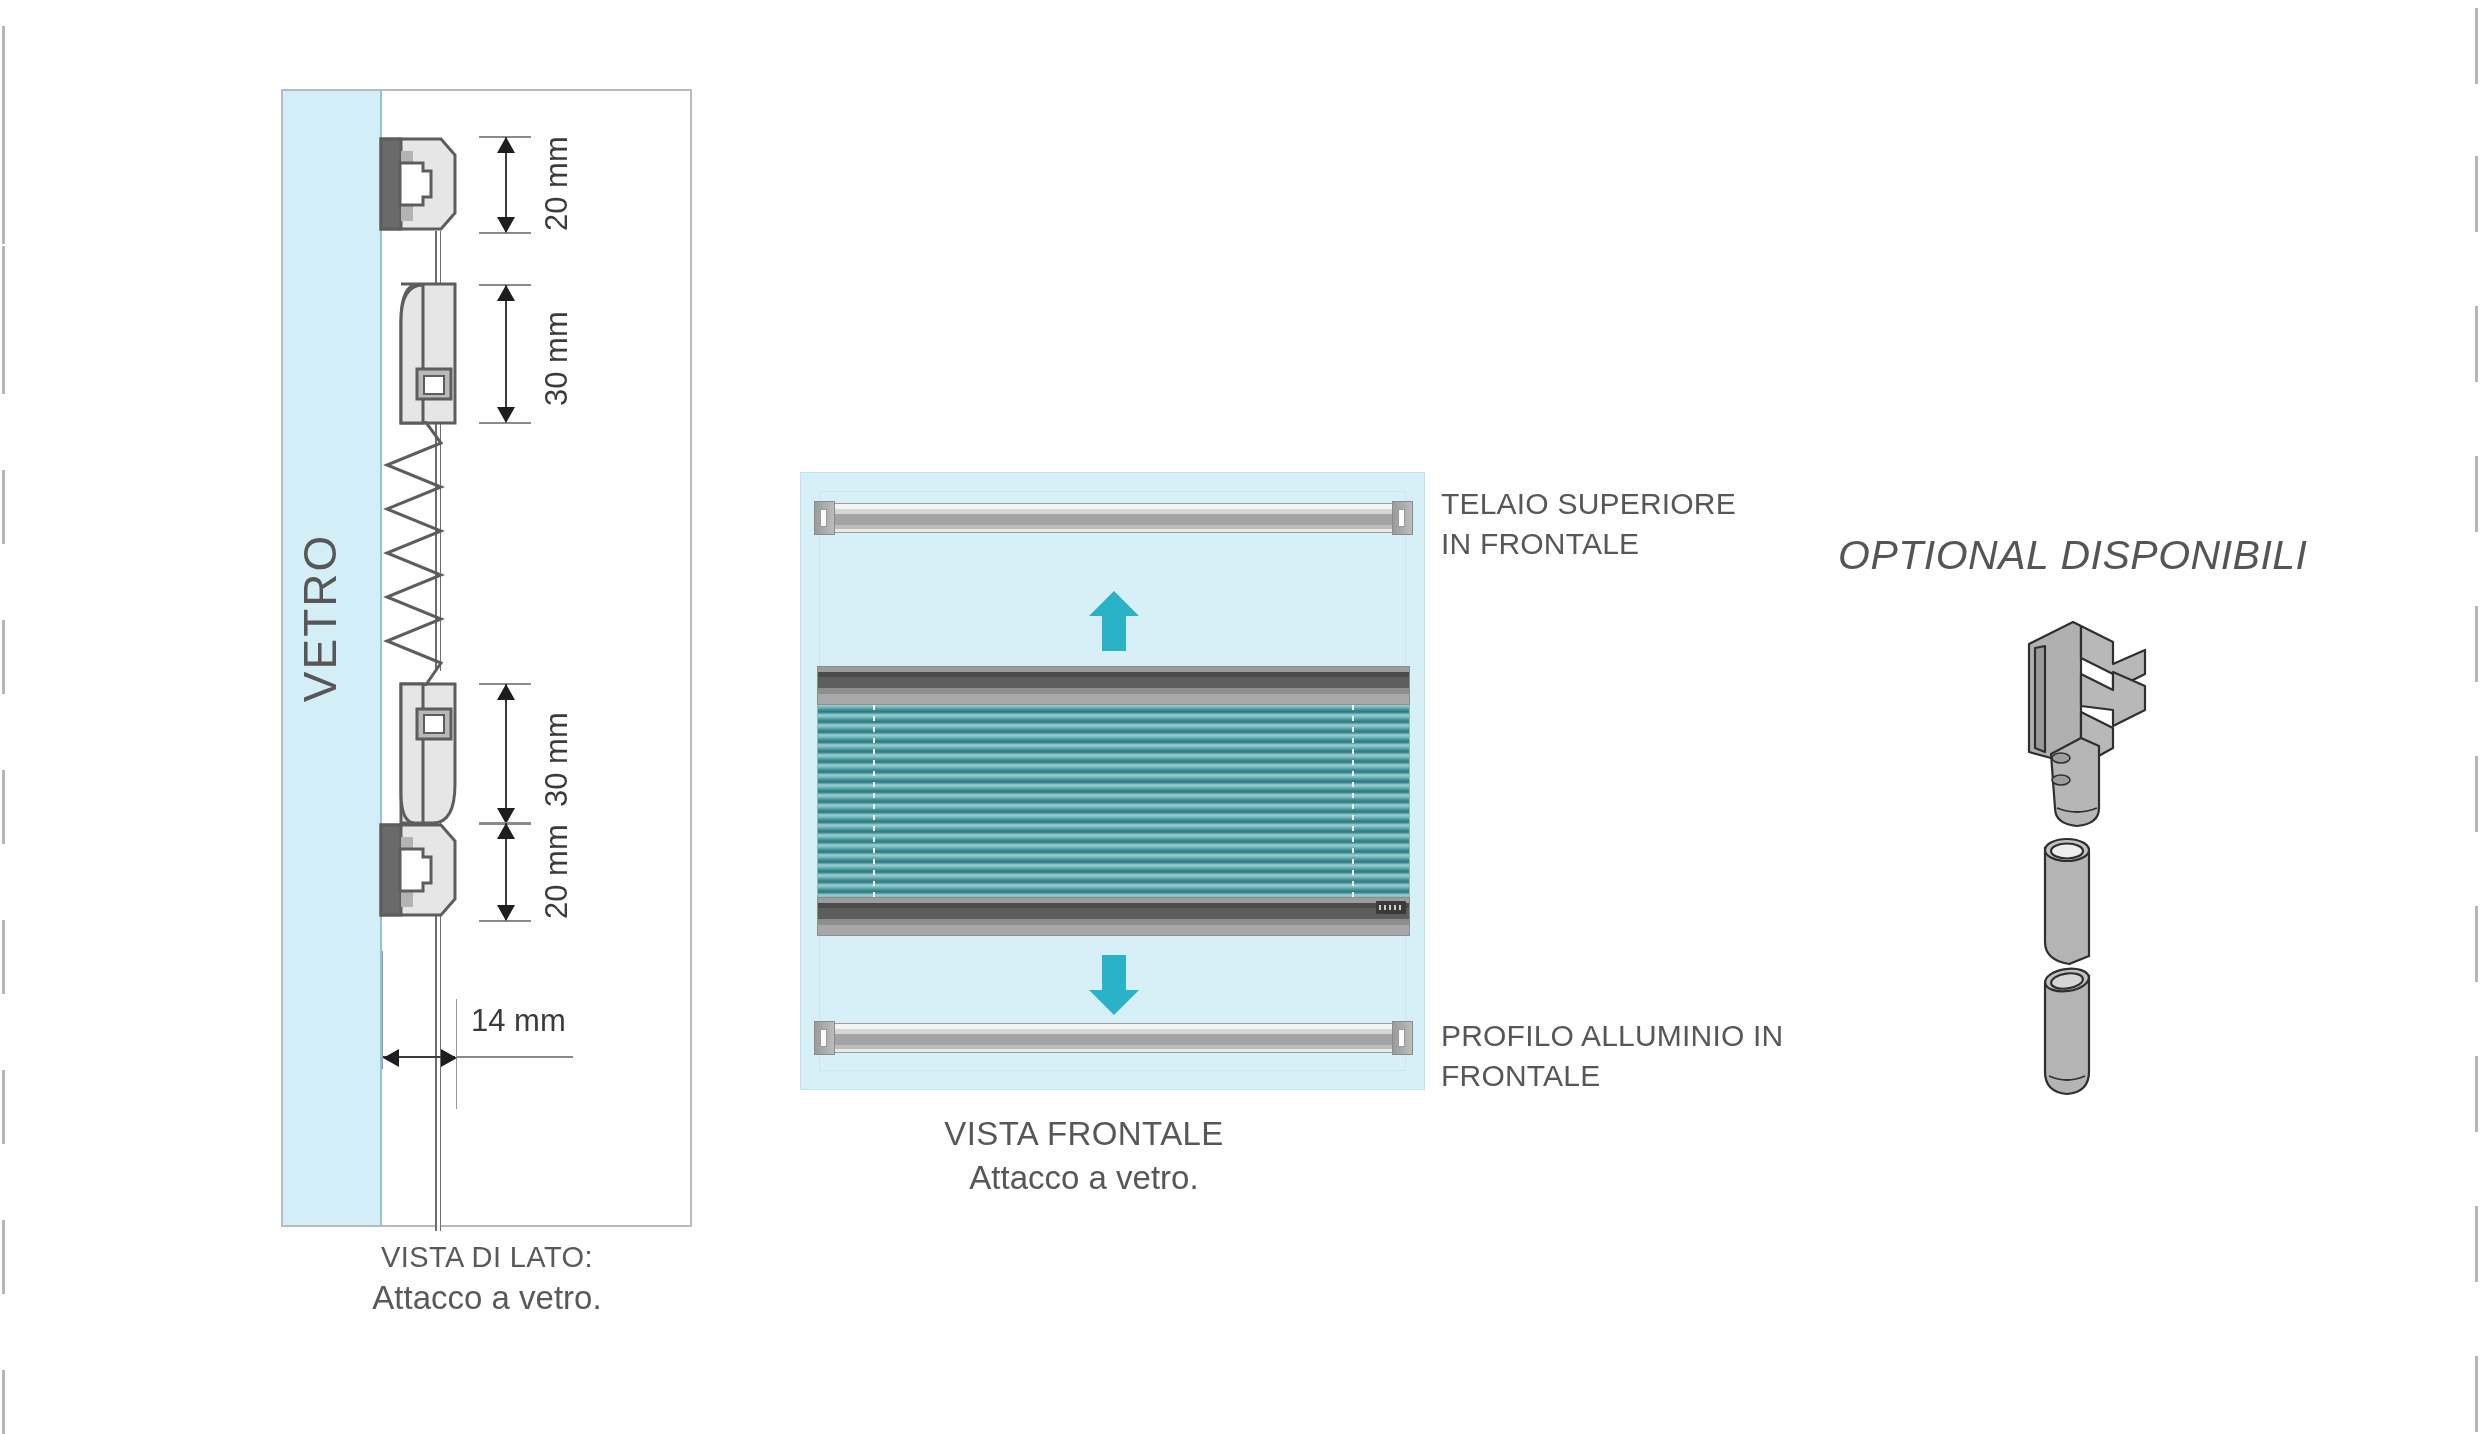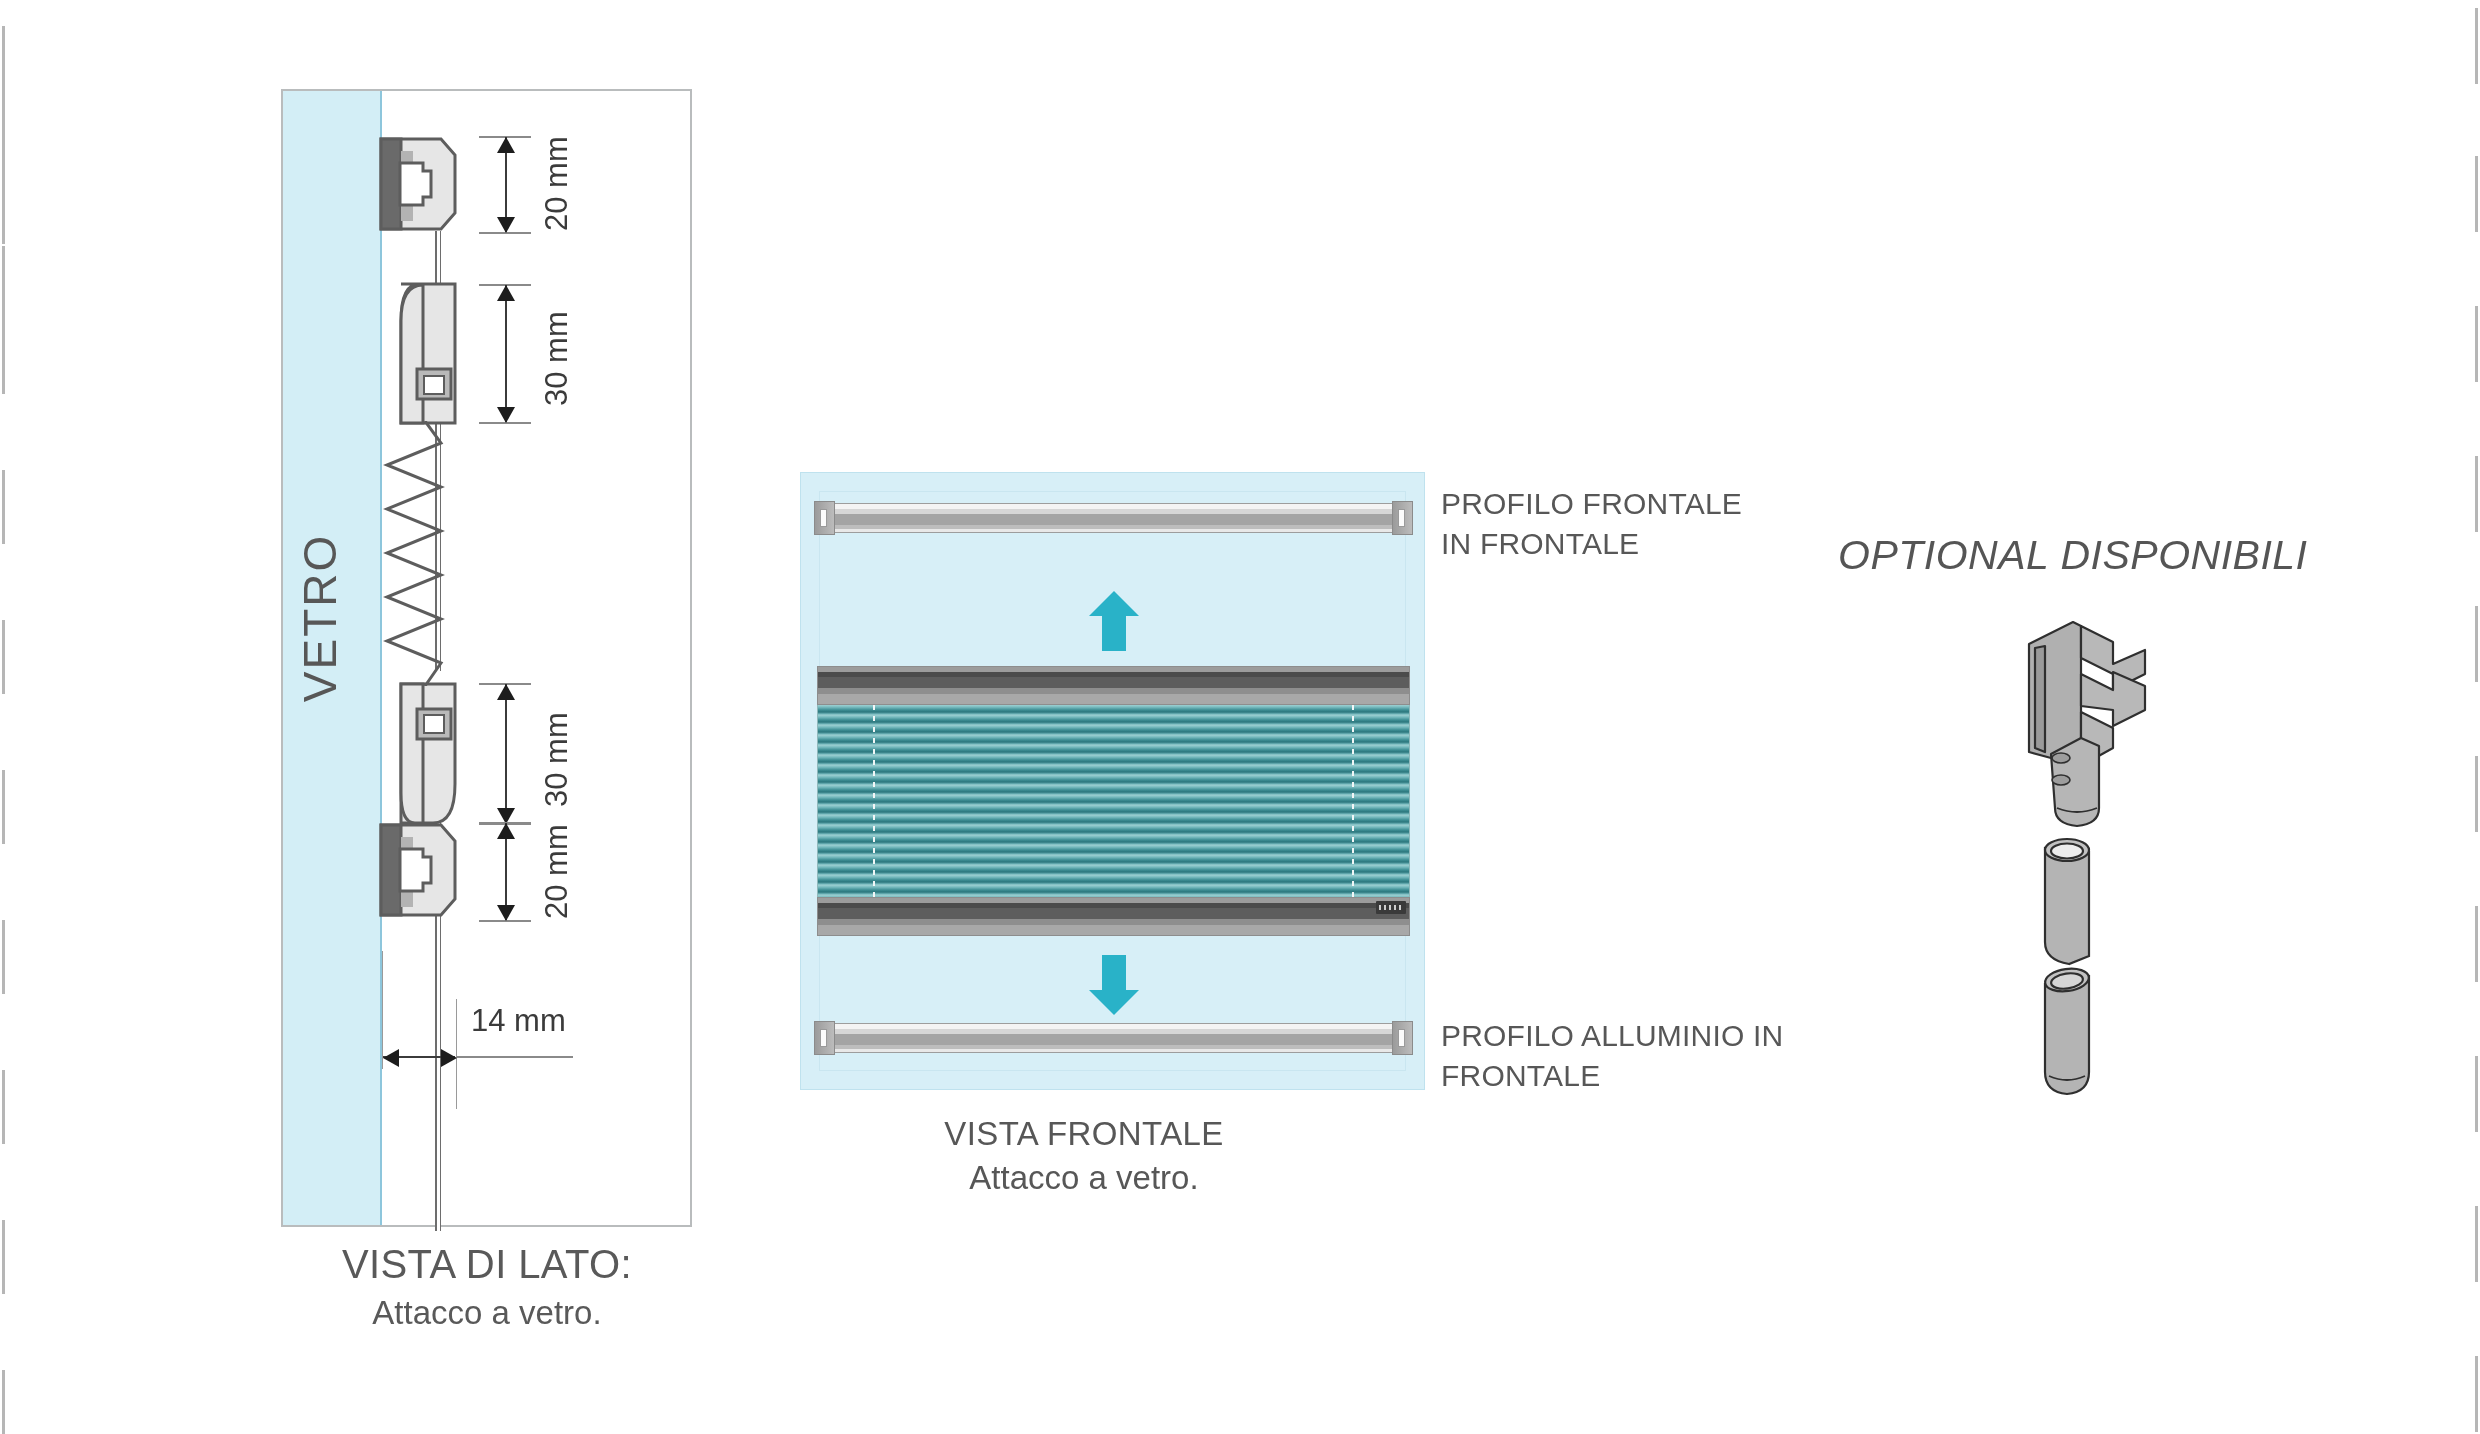--- a/index.html
+++ b/index.html
@@ -44,21 +44,21 @@
   .dim-txt.vert{transform:rotate(-90deg);transform-origin:left top;}
 
   .dim-h{position:absolute;height:2px;background:#3b3b3b;}
   .dim-arrow-l,.dim-arrow-r{position:absolute;width:0;height:0;
       border-top:9px solid transparent;border-bottom:9px solid transparent;}
   .dim-arrow-l{border-right:16px solid #1d1d1d;}
   .dim-arrow-r{border-left:16px solid #1d1d1d;}
   .ext-line{position:absolute;width:1px;background:#9a9a9a;}
 
   .caption{position:absolute;text-align:center;line-height:1.32;color:#595959;}
-  .caption .l1{font-size:40px;letter-spacing:.4px;}
+  .caption .l1{font-size:29px;letter-spacing:.4px;}
   .caption .l2{font-size:33px;}
 
   
   #front-view{position:absolute;left:800px;top:472px;width:625px;height:618px;
               background:#d7eff7;border:1px solid #bfe2ee;box-sizing:border-box;}
   #inner-frame{position:absolute;left:18px;top:18px;right:18px;bottom:18px;
                border:1px solid #c9e6f0;box-sizing:border-box;}
 
   .rail-top,.rail-bottom{position:absolute;left:16px;width:593px;height:30px;}
   .rail-body{position:absolute;left:0;top:0;width:100%;height:100%;
@@ -263,21 +263,21 @@
       </div>
     </div>
   </div>
 
   <div class="caption-front" style="left:889px;top:1112px;width:390px;line-height:1.32;">
     <div style="font-size:33px;letter-spacing:.4px;">VISTA FRONTALE</div>
     <div style="font-size:33px;">Attacco a vetro.</div>
   </div>
 
   <div class="anno" style="left:1441px;top:484px;">
-    <div>PROFILO FRONTALE</div>
+    <div>TELAIO SUPERIORE</div>
     <div>IN FRONTALE</div>
   </div>
 
 
   <div class="anno" style="left:1441px;top:1016px;">
     <div>PROFILO ALLUMINIO IN</div>
     <div>FRONTALE</div>
   </div>
 
   <div id="optional-title">OPTIONAL DISPONIBILI</div>

